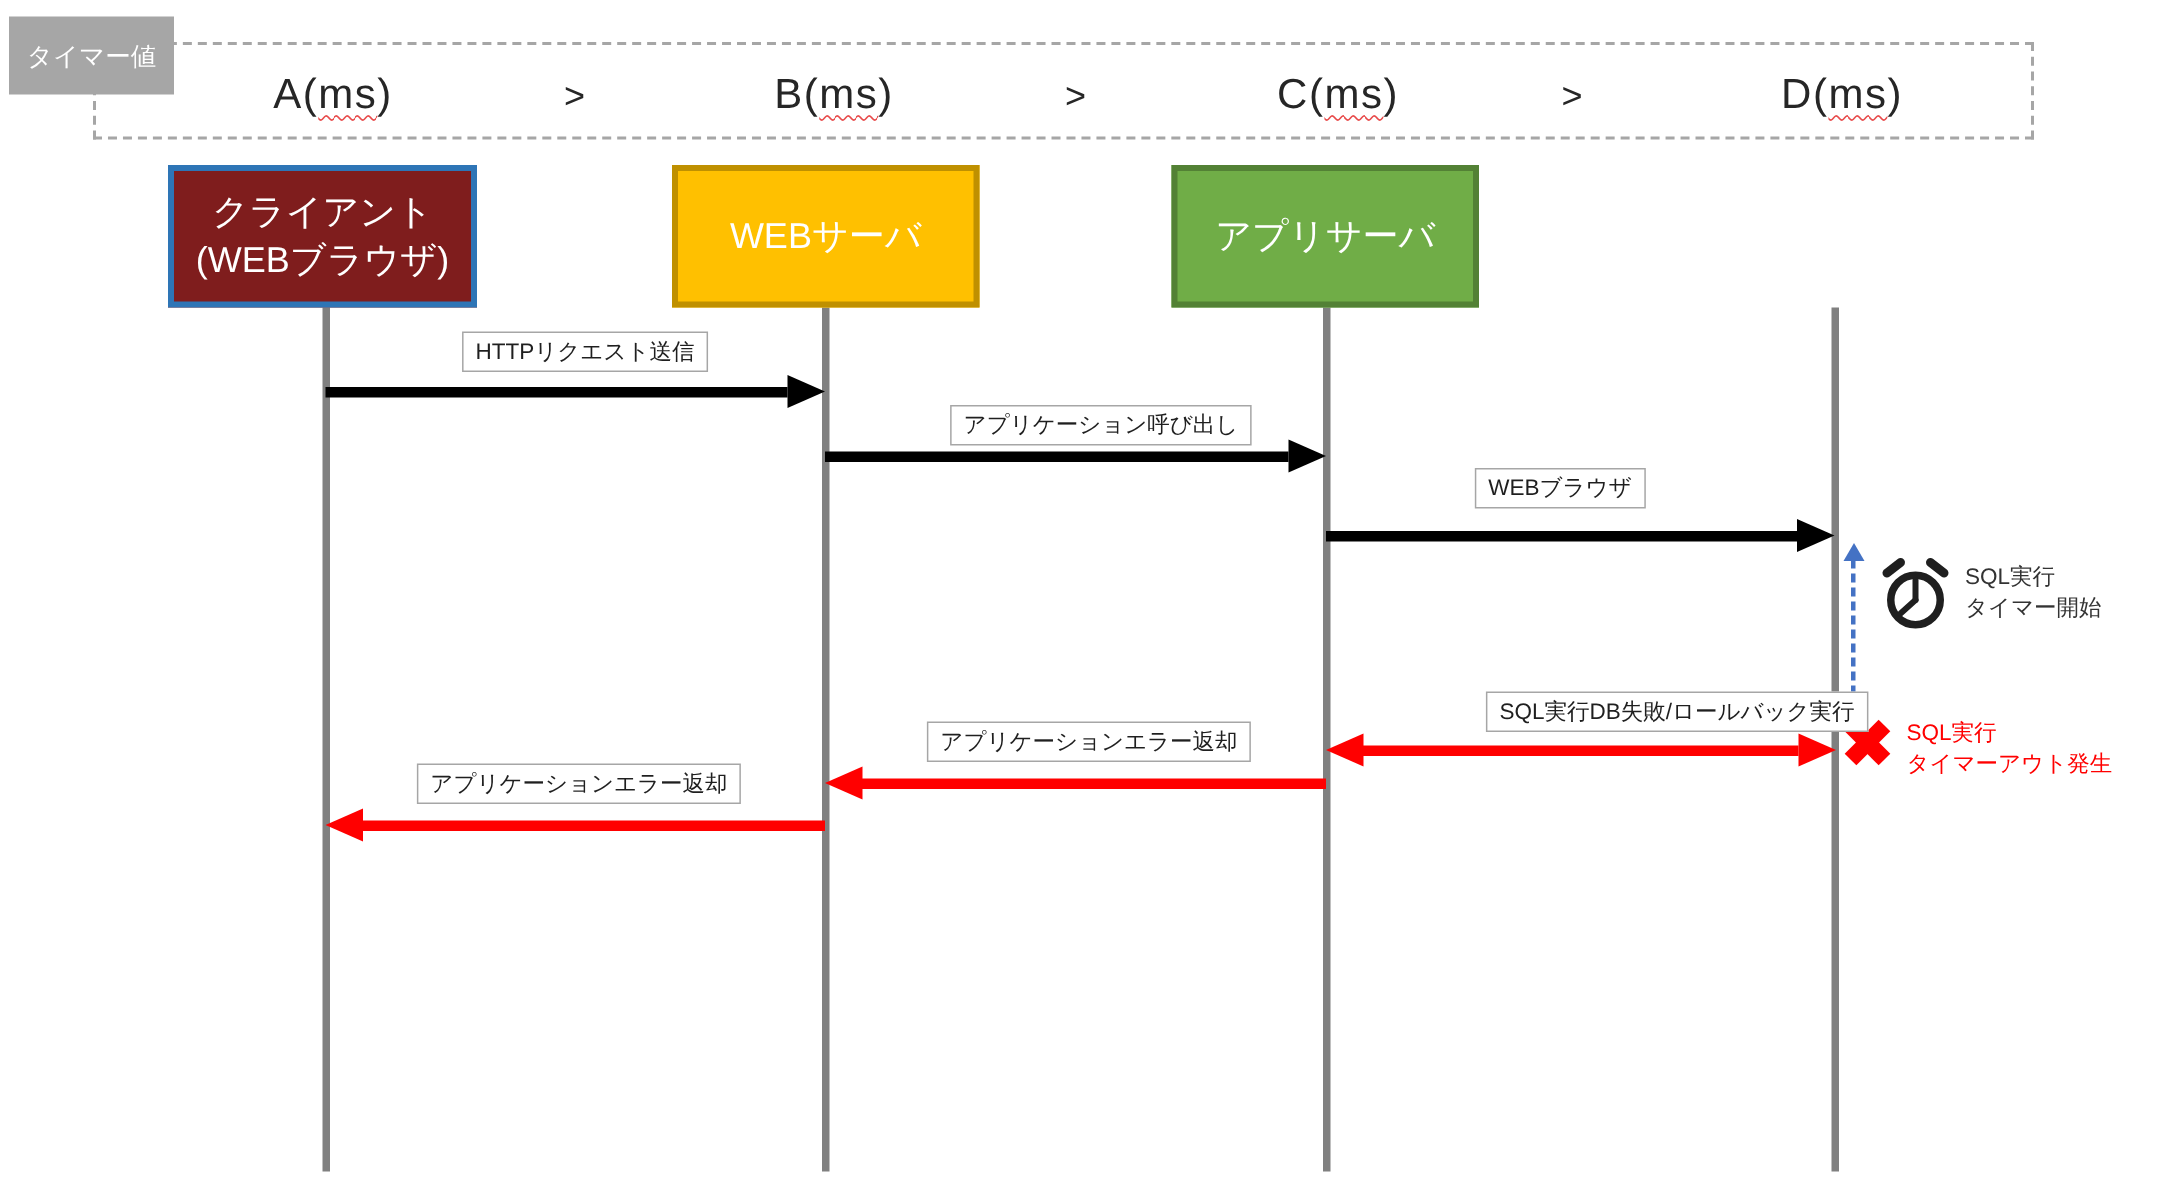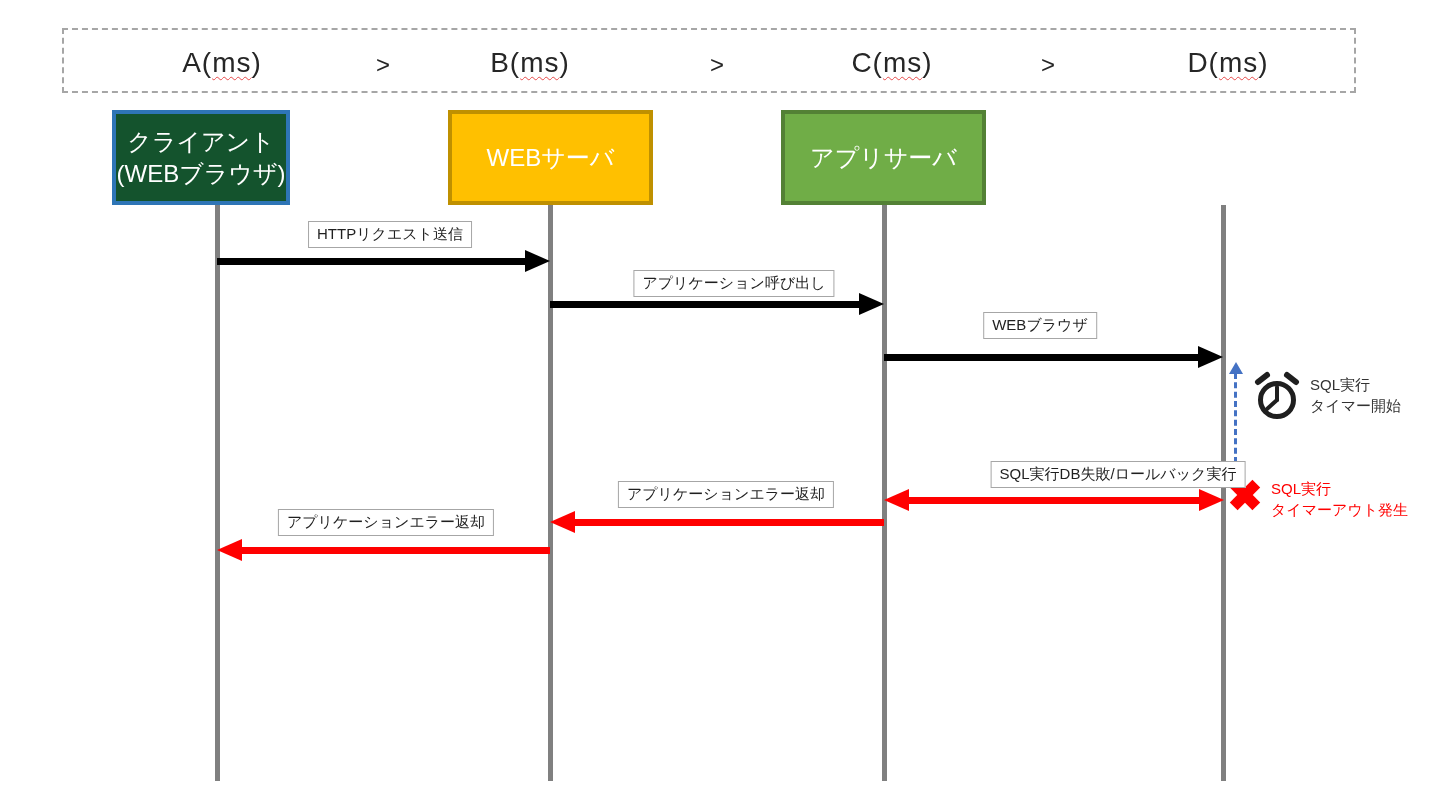--- a/index.html
+++ b/index.html
@@ -8,29 +8,29 @@
     font-family:"Liberation Sans","DejaVu Sans",sans-serif;color:#1f1f1f;
   }
   
   .dashed-band{position:absolute;left:62px;top:28px;width:1290px;height:61px;
     border:2px dashed #A6A6A6;background:#fff;z-index:1;}
   .timer-chip{position:absolute;left:6px;top:11px;width:110px;height:52px;background:#A6A6A6;
     color:#ffffff;font-size:17px;display:flex;align-items:center;justify-content:center;z-index:3;}
   .tv{position:absolute;top:47px;transform:translateX(-50%);font-size:28px;font-weight:400;
     color:#262626;z-index:2;letter-spacing:1px;}
   .tsep{position:absolute;top:51px;transform:translateX(-50%);font-size:24px;font-weight:300;color:#262626;z-index:2;}
-  .tv1{left:222px}.tv2{left:530px}.tv3{left:892px}.tv4{left:1228px}
+  .tv1{left:222px}.tv2{left:556px}.tv3{left:892px}.tv4{left:1228px}
   .ts1{left:383px}.ts2{left:717px}.ts3{left:1048px}
   .sq{text-decoration:underline;text-decoration-style:wavy;text-decoration-color:#e84a4a;
     text-decoration-thickness:1px;text-underline-offset:4px;}
   
   .actor{position:absolute;top:110px;height:95px;box-sizing:border-box;border:4px solid;
     display:flex;align-items:center;justify-content:center;color:#ffffff;font-size:24px;
     text-align:center;white-space:pre-line;line-height:1.3;z-index:2;}
-  .actor-client{left:112px;width:178px;background:#14532d;border-color:#2E75B6;}
+  .actor-client{left:112px;width:206px;background:#7f1d1d;border-color:#2E75B6;}
   .actor-web{left:448px;width:205px;background:#FFC000;border-color:#BF9000;}
   .actor-app{left:781px;width:205px;background:#70AD47;border-color:#538135;}
   .actor-db{left:1115px;width:207px;background:#ED7D31;border-color:#843C0C;}
   
   .ll{position:absolute;top:205px;width:5px;height:576px;background:#808080;z-index:1;}
   .ll1{left:215px}.ll2{left:548px}.ll3{left:882px}.ll4{left:1221px}
   
   .shaft{position:absolute;height:7px;z-index:3;}
   .shaft-k{background:#000000}.shaft-r{background:#FF0000}
   .head{position:absolute;width:0;height:0;border-top:11px solid transparent;
@@ -61,20 +61,21 @@
   .ann-start{left:1310px;top:374px;color:#333333;}
   .ann-timeout{left:1271px;top:478px;color:#FF0000;}
   .redx{position:absolute;left:1227px;top:477px;z-index:4;}
 </style>
 </head>
 <body>
 
 <div class="stage">
 
   <div class="dashed-band"></div>
+  <div class="timer-chip">タイマー値</div>
   <span class="tv tv1 timer-value">A(<span class="sq">ms</span>)</span>
   <span class="tsep ts1">&gt;</span>
   <span class="tv tv2 timer-value">B(<span class="sq">ms</span>)</span>
   <span class="tsep ts2">&gt;</span>
   <span class="tv tv3 timer-value">C(<span class="sq">ms</span>)</span>
   <span class="tsep ts3">&gt;</span>
   <span class="tv tv4 timer-value">D(<span class="sq">ms</span>)</span>
 
   <div class="actor actor-client">クライアント
 (WEBブラウザ)</div>

